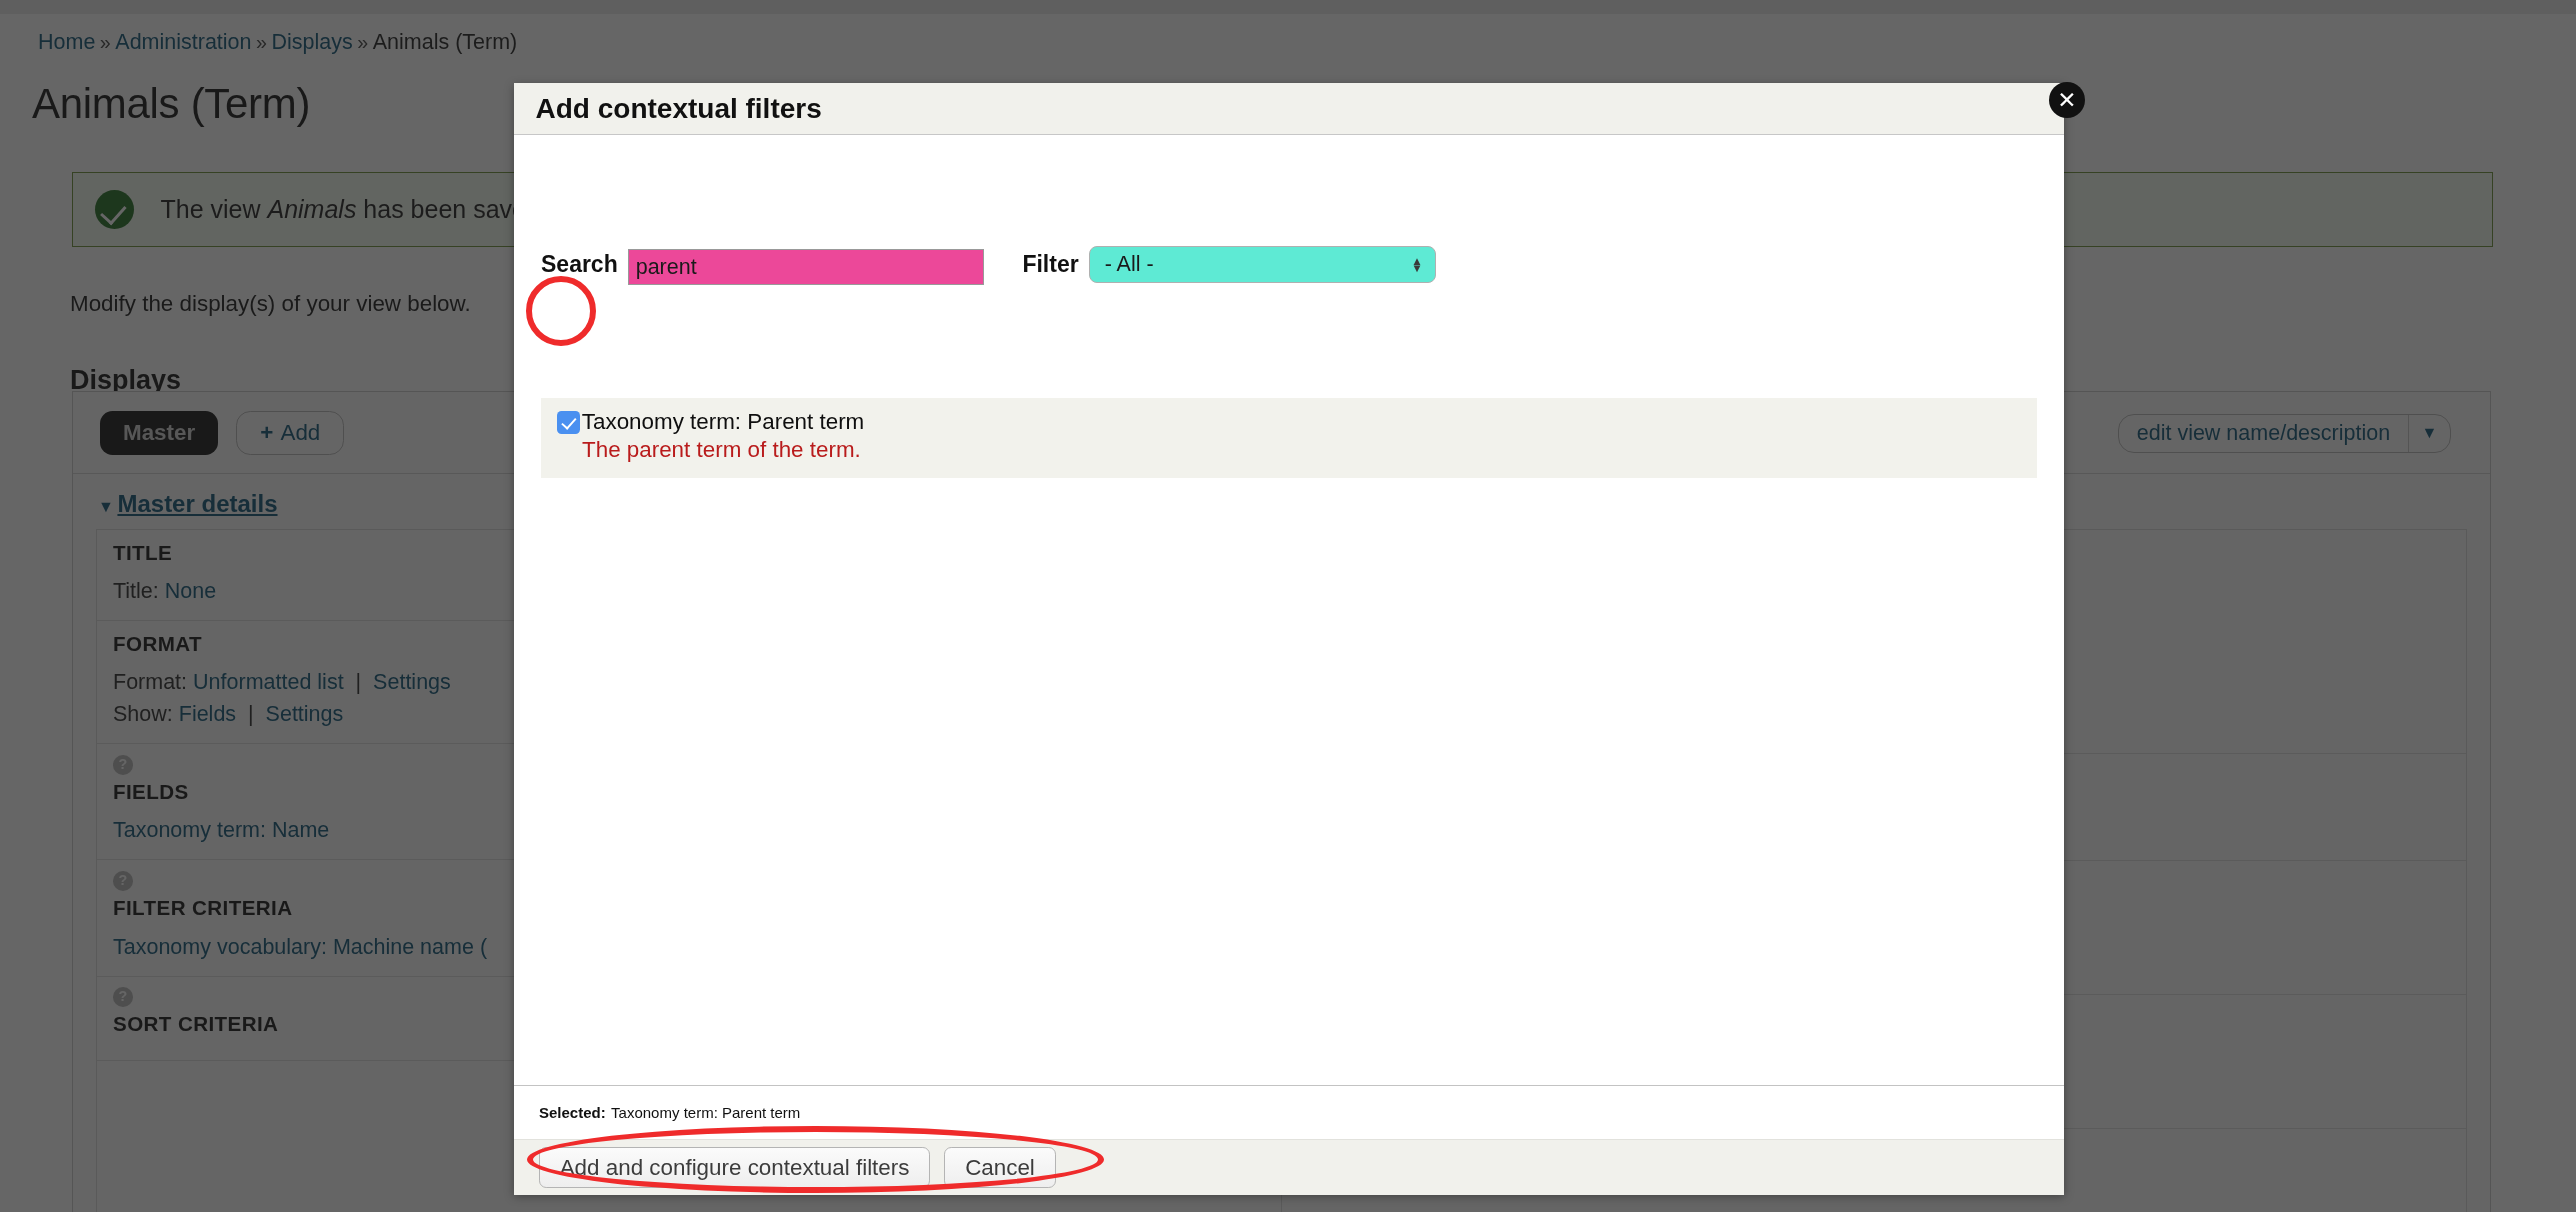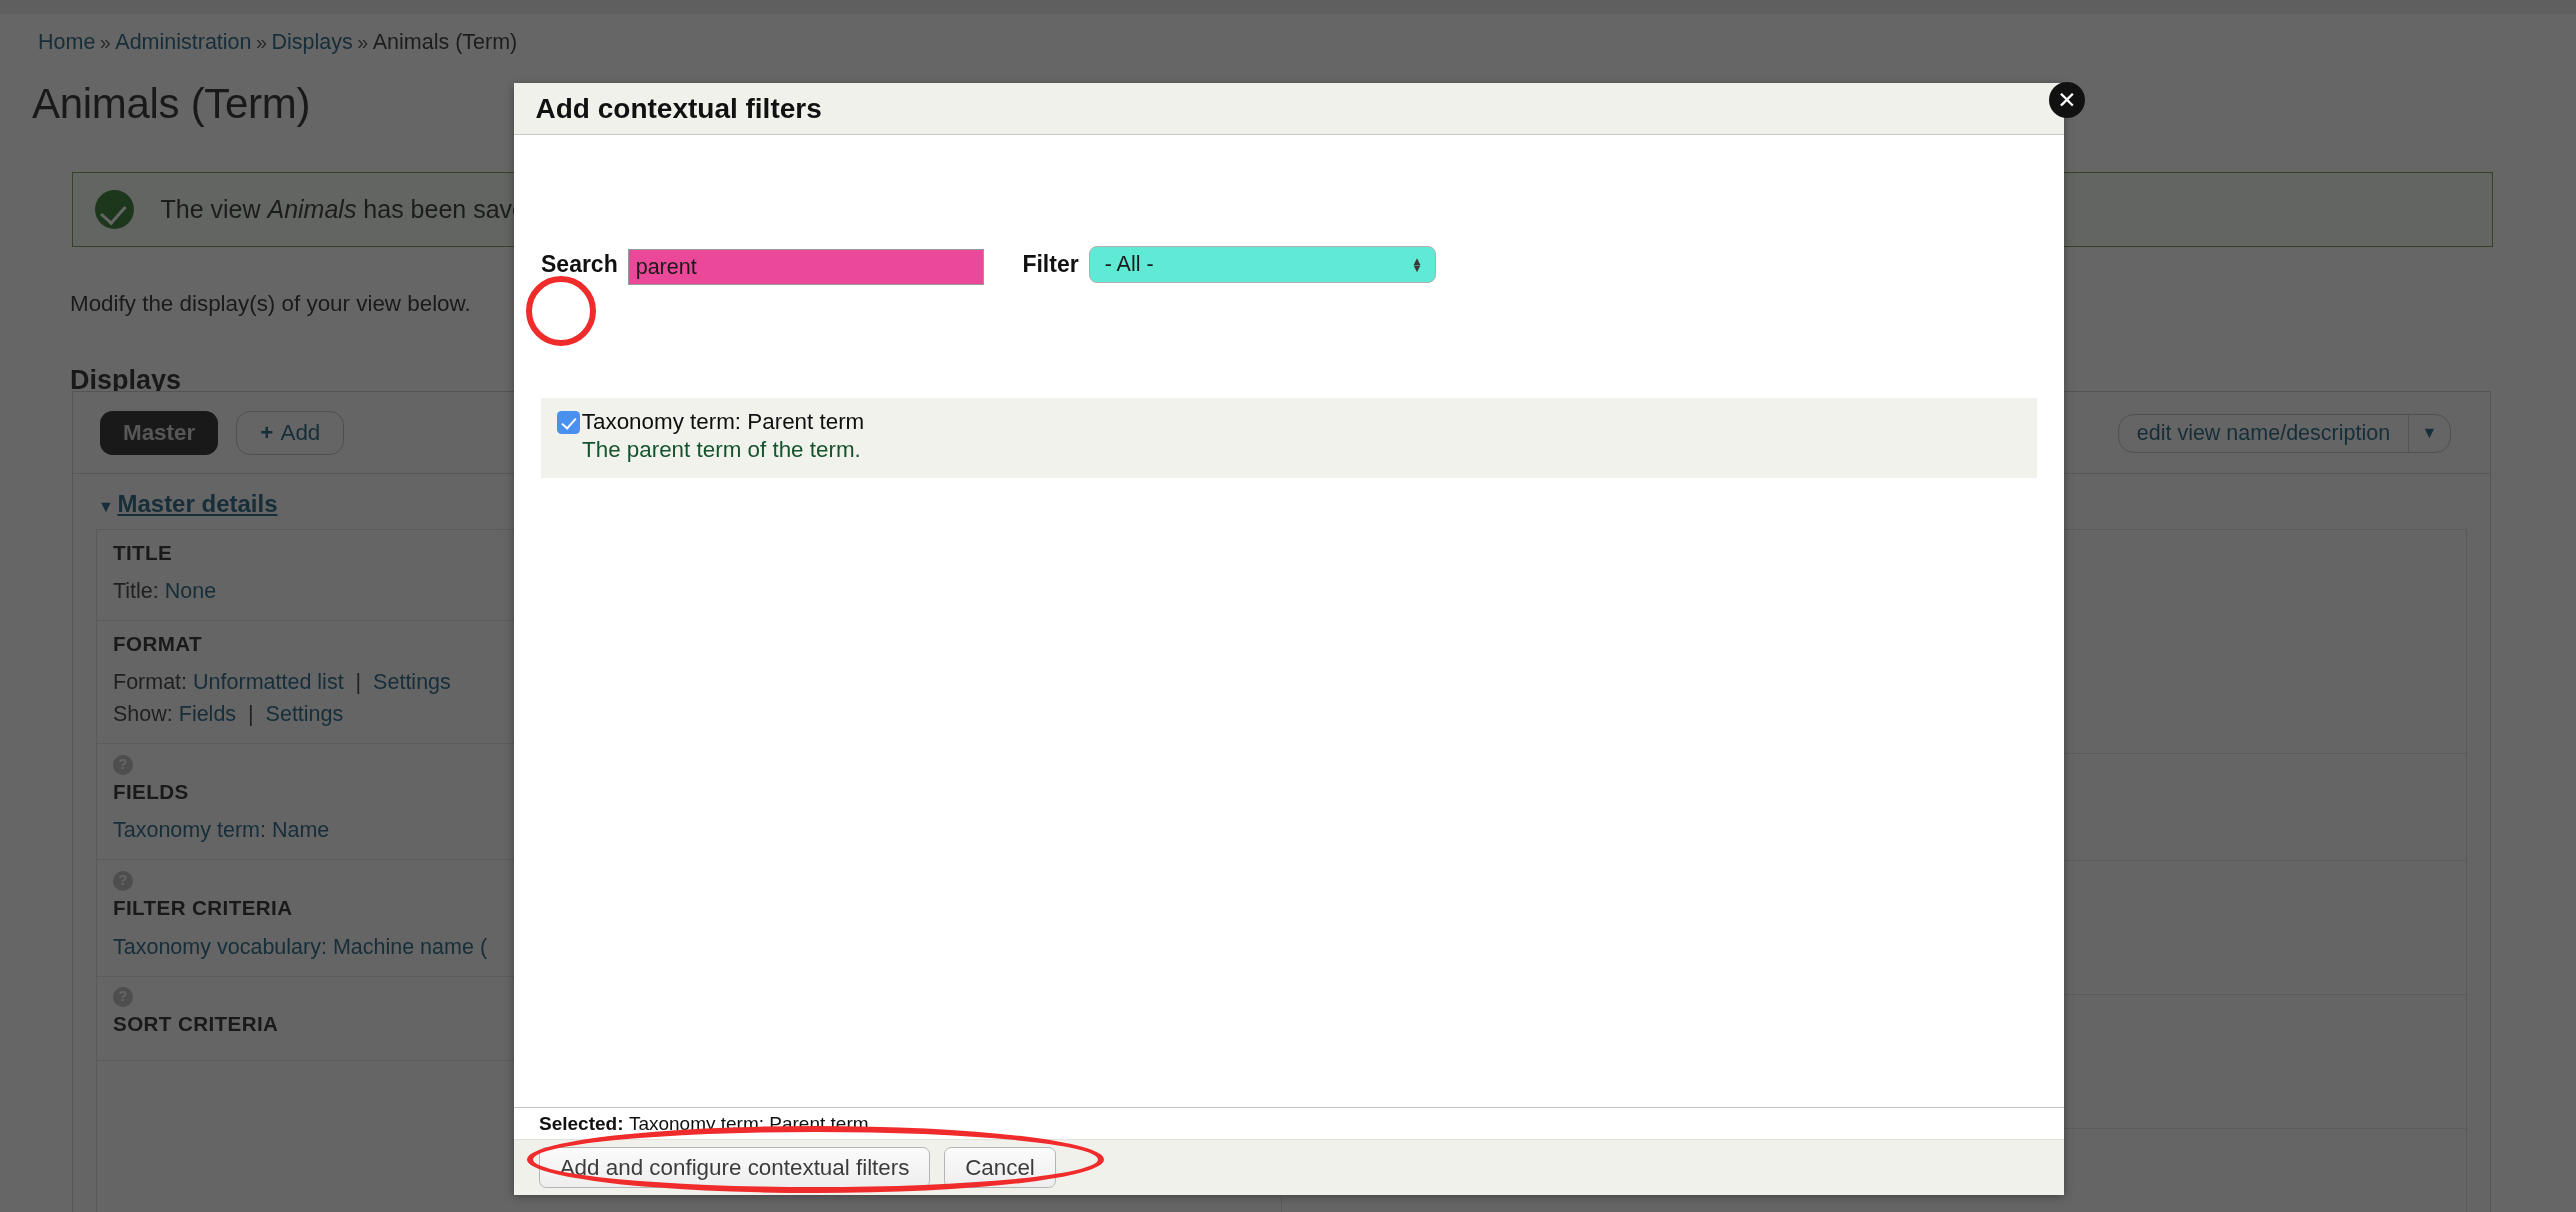--- a/index.html
+++ b/index.html
@@ -364,34 +364,34 @@
     border-width: 0 2.7px 2.7px 0;
     transform: rotate(42deg);
   }
   .option-title {
     font-size: 22.4px;
     color: #0f0f0f;
     margin-left: 1.8px;
   }
   .option-desc {
     font-size: 22.4px;
-    color: #14532d;
+    color: #b91c1c;
     margin-left: 25px;
     margin-top: 2.7px;
   }
 
   .modal-selected {
     flex: 0 0 auto;
     border-top: 0.9px solid #c3c3c3;
     background: #ffffff;
-    height: 32px;
+    height: 54px;
     display: flex;
     align-items: center;
     padding-left: 25px;
-    font-size: 19px;
+    font-size: 15px;
     color: #111;
   }
   .modal-selected b { font-weight: bold; margin-right: 5.4px; }
 
   .modal-footer {
     flex: 0 0 auto;
     background: #f1f1ec;
     height: 56px;
     display: flex;
     align-items: center;

